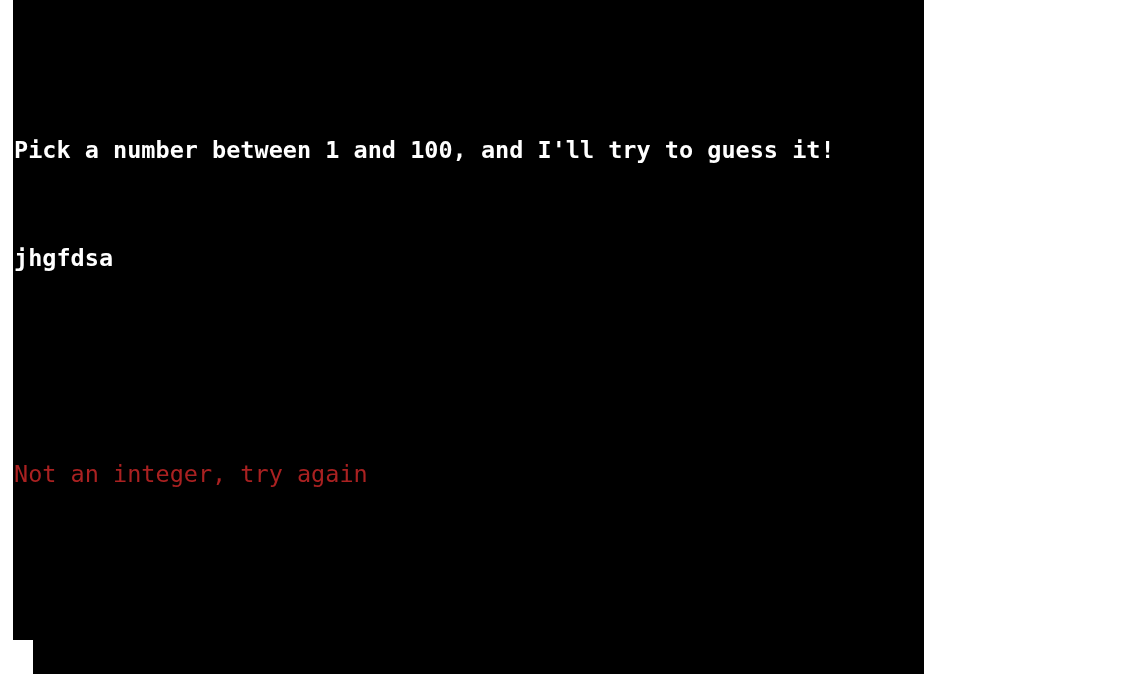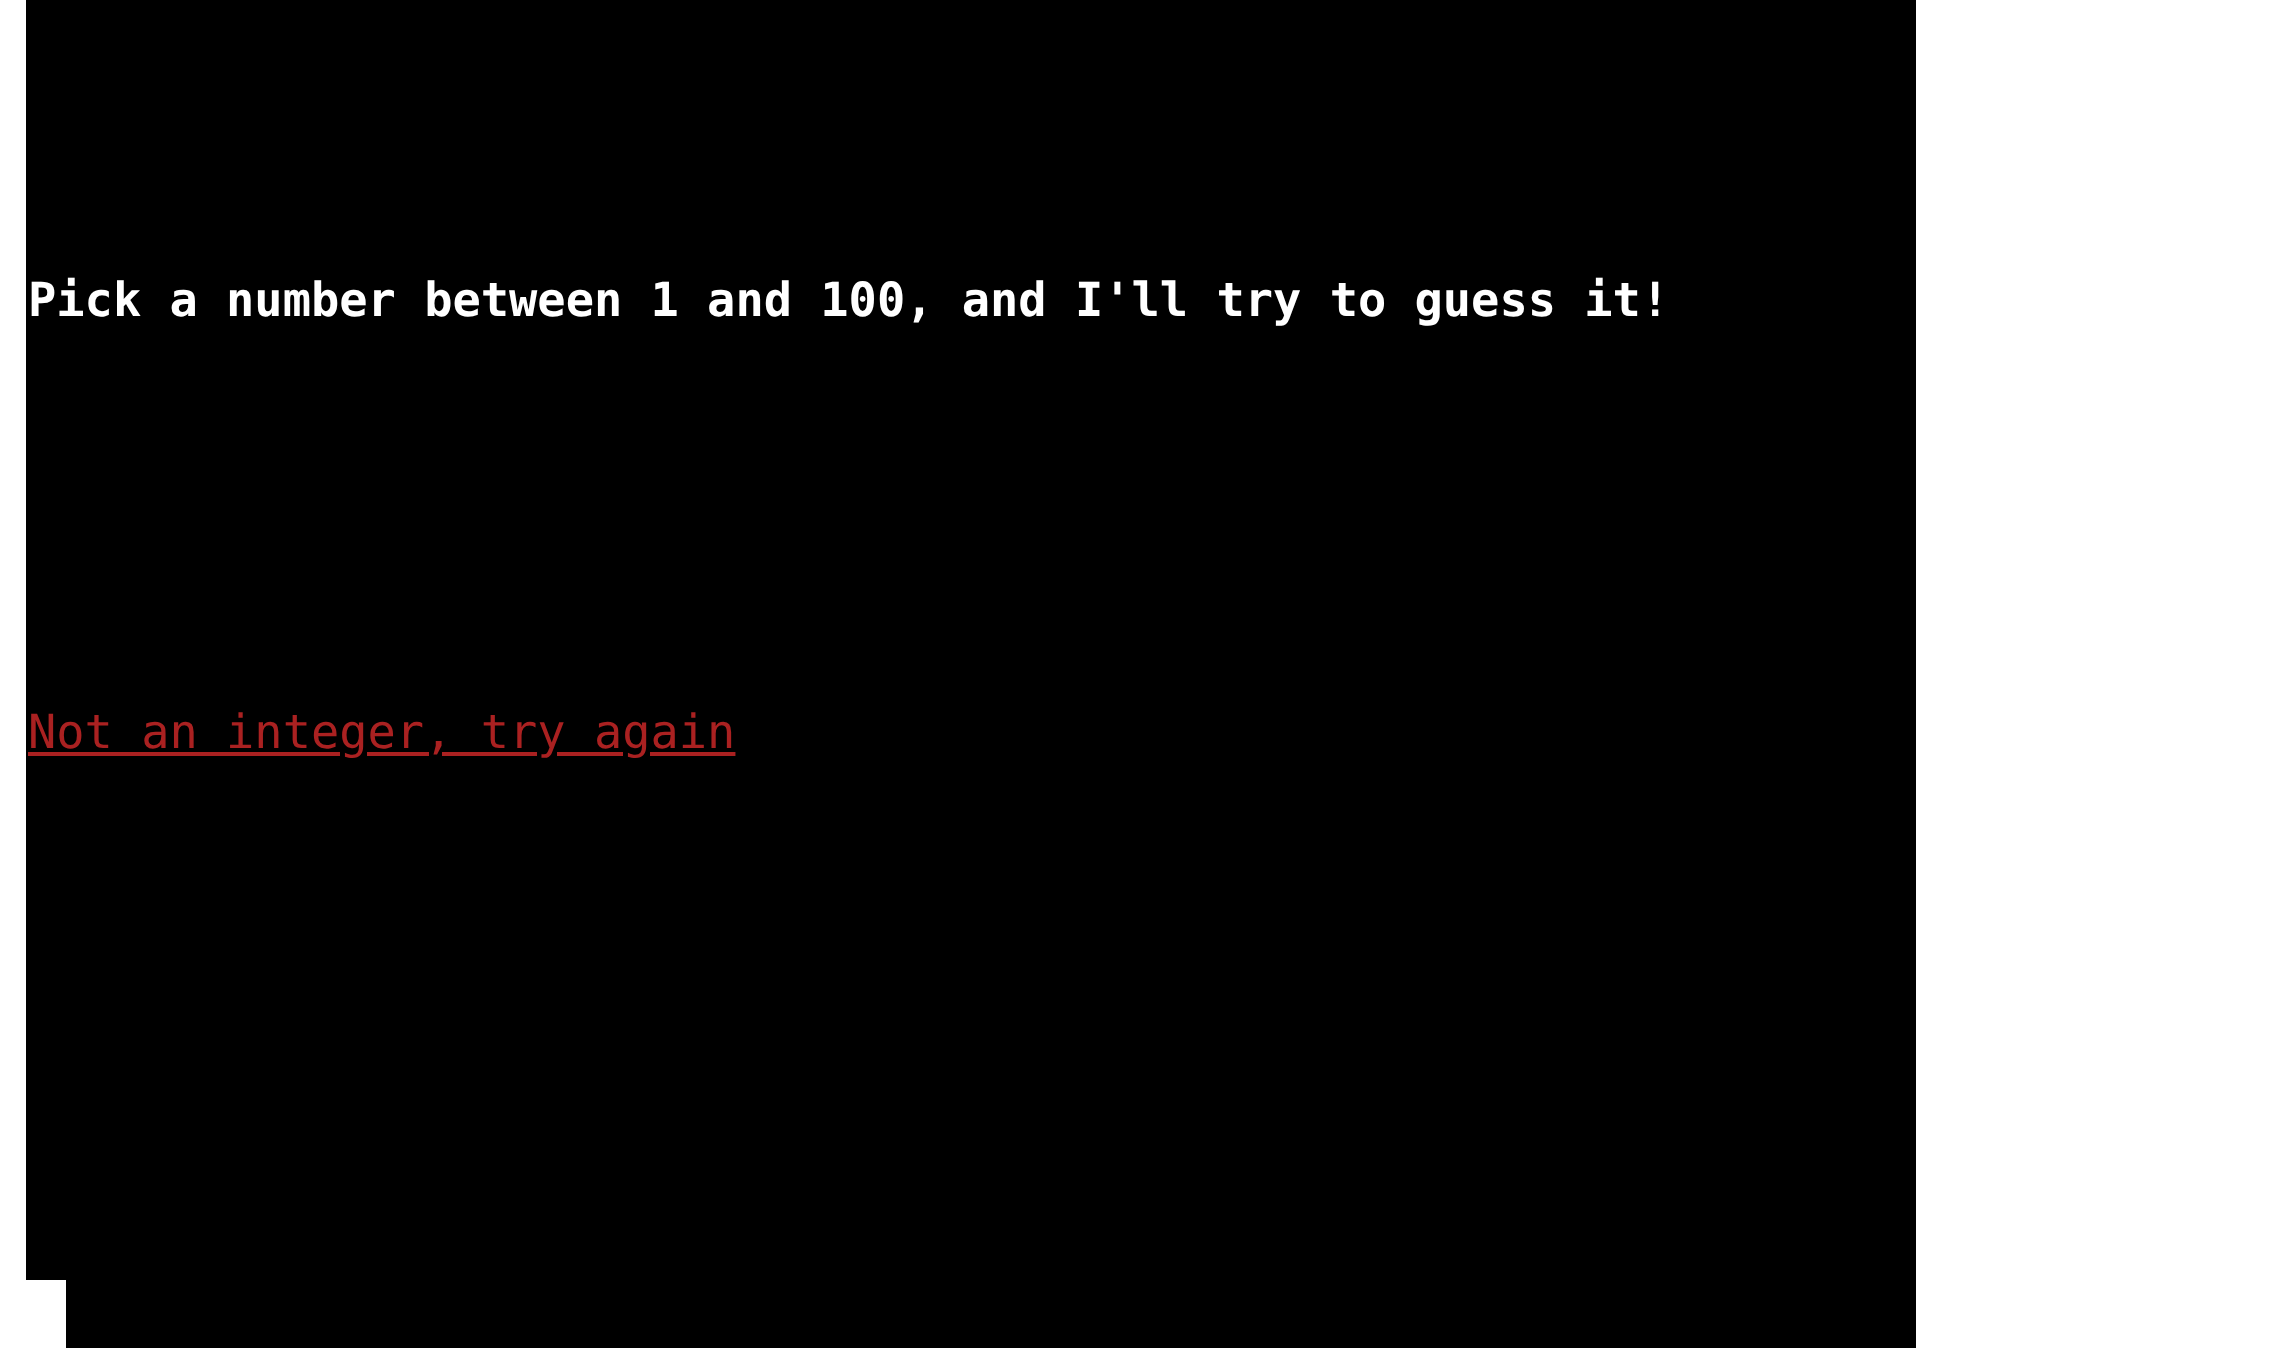--- a/index.html
+++ b/index.html
@@ -9,21 +9,20 @@
     background: #ffffff;
   }
 
   #screen {
     position: relative;
     width: 924px;
     height: 674px;
     overflow: hidden;
     background: #ffffff;
     font-family: "DejaVu Sans Mono", "Liberation Mono", monospace;
-    padding-left: 34px;
   }
 
   
   #console-body {
     position: absolute;
     left: 13px;
     top: 0;
     width: 1133px;
     height: 640px;
     background: #000000;
@@ -62,21 +61,20 @@
   }
 
   .input-echo {
     color: #ffffff;
     font-weight: bold;
   }
 
   .err {
     color: #aa2121;
     font-weight: normal;
-    text-decoration: underline;
   }
 
   .blank {
     color: transparent;
   }
 
   
   #cursor {
     position: absolute;
     left: 14px;
@@ -91,20 +89,21 @@
 <body>
 
 <div id="screen">
 
   <div id="console-body"></div>
   <div id="console-bottom-strip"></div>
 
   <div id="terminal-text">
 
     <div class="line out">Pick a number between 1 and 100, and I'll try to guess it!</div>
+    <div class="line input-echo">jhgfdsa</div>
     <div class="line blank"> </div>
     <div class="line err">Not an integer, try again</div>
     <div class="line blank"> </div>
     
     
     
     
     
     
     

